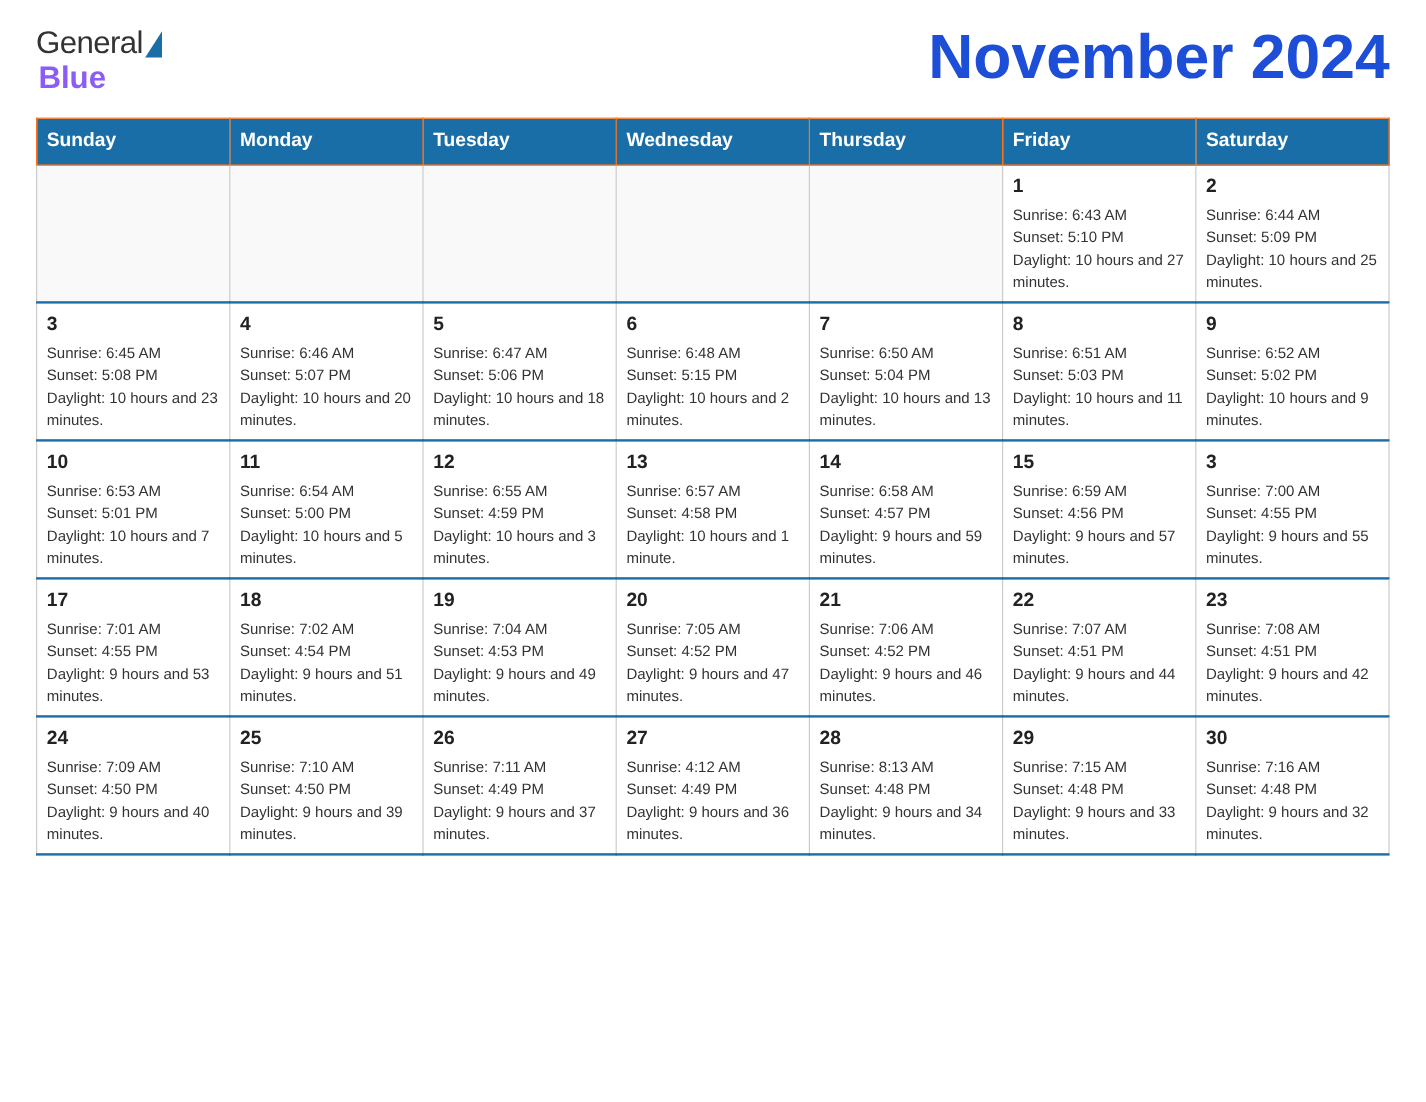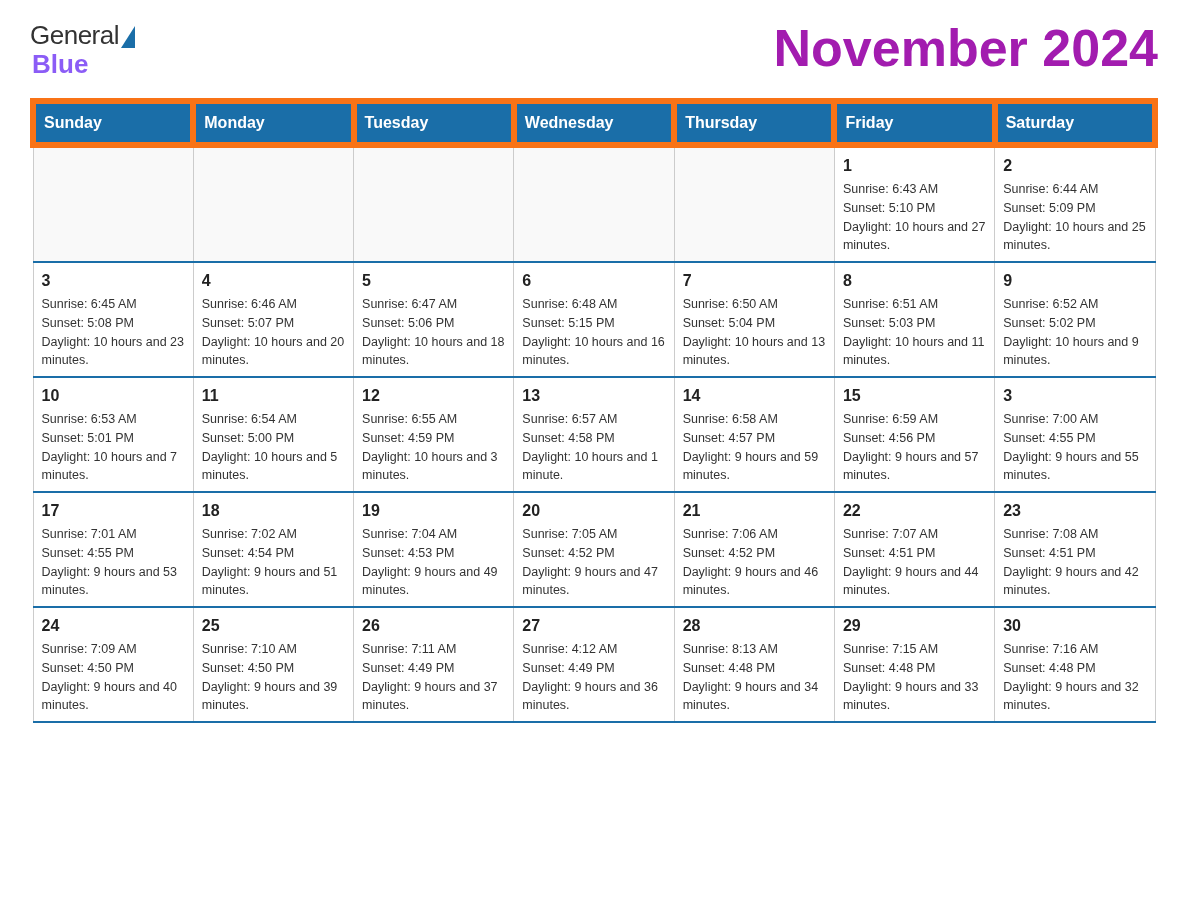--- a/index.html
+++ b/index.html
@@ -46,40 +46,40 @@
       color: #8b5cf6;
       margin-top: -2px;
       margin-left: 2px;
     }
     .title-section {
       text-align: right;
     }
     .month-title {
       font-size: 52px;
       font-weight: bold;
-      color: #a21caf;
+      color: #1d4ed8;
       line-height: 1.1;
     }
     .location {
       font-size: 22px;
       color: #444;
       margin-top: 4px;
     }
     table {
       width: 100%;
       border-collapse: collapse;
     }
     thead th {
       background-color: #1a6ea8;
       color: #fff;
       padding: 10px 8px;
       font-size: 16px;
       font-weight: bold;
       text-align: left;
-      border: 6px solid #f97316;
+      border: 1px solid #f97316;
     }
     tbody td {
       vertical-align: top;
       border: 1px solid #ccc;
       padding: 6px 8px;
       width: 14.28%;
       min-height: 100px;
       font-size: 12.5px;
       color: #333;
       line-height: 1.5;
@@ -133,21 +133,21 @@
         <td class="empty-cell"></td>
         <td class="empty-cell"></td>
         <td class="empty-cell"></td>
         <td><span class="day-number">1</span><span>Sunrise: 6:43 AM</span><br><span>Sunset: 5:10 PM</span><br><span>Daylight: 10 hours and 27 minutes.</span></td>
         <td><span class="day-number">2</span><span>Sunrise: 6:44 AM</span><br><span>Sunset: 5:09 PM</span><br><span>Daylight: 10 hours and 25 minutes.</span></td>
       </tr>
       <tr>
         <td><span class="day-number">3</span><span>Sunrise: 6:45 AM</span><br><span>Sunset: 5:08 PM</span><br><span>Daylight: 10 hours and 23 minutes.</span></td>
         <td><span class="day-number">4</span><span>Sunrise: 6:46 AM</span><br><span>Sunset: 5:07 PM</span><br><span>Daylight: 10 hours and 20 minutes.</span></td>
         <td><span class="day-number">5</span><span>Sunrise: 6:47 AM</span><br><span>Sunset: 5:06 PM</span><br><span>Daylight: 10 hours and 18 minutes.</span></td>
-        <td><span class="day-number">6</span><span>Sunrise: 6:48 AM</span><br><span>Sunset: 5:15 PM</span><br><span>Daylight: 10 hours and 16 minutes.</span></td>
+        <td><span class="day-number">6</span><span>Sunrise: 6:48 AM</span><br><span>Sunset: 5:15 PM</span><br><span>Daylight: 10 hours and 2 minutes.</span></td>
         <td><span class="day-number">7</span><span>Sunrise: 6:50 AM</span><br><span>Sunset: 5:04 PM</span><br><span>Daylight: 10 hours and 13 minutes.</span></td>
         <td><span class="day-number">8</span><span>Sunrise: 6:51 AM</span><br><span>Sunset: 5:03 PM</span><br><span>Daylight: 10 hours and 11 minutes.</span></td>
         <td><span class="day-number">9</span><span>Sunrise: 6:52 AM</span><br><span>Sunset: 5:02 PM</span><br><span>Daylight: 10 hours and 9 minutes.</span></td>
       </tr>
       <tr>
         <td><span class="day-number">10</span><span>Sunrise: 6:53 AM</span><br><span>Sunset: 5:01 PM</span><br><span>Daylight: 10 hours and 7 minutes.</span></td>
         <td><span class="day-number">11</span><span>Sunrise: 6:54 AM</span><br><span>Sunset: 5:00 PM</span><br><span>Daylight: 10 hours and 5 minutes.</span></td>
         <td><span class="day-number">12</span><span>Sunrise: 6:55 AM</span><br><span>Sunset: 4:59 PM</span><br><span>Daylight: 10 hours and 3 minutes.</span></td>
         <td><span class="day-number">13</span><span>Sunrise: 6:57 AM</span><br><span>Sunset: 4:58 PM</span><br><span>Daylight: 10 hours and 1 minute.</span></td>
         <td><span class="day-number">14</span><span>Sunrise: 6:58 AM</span><br><span>Sunset: 4:57 PM</span><br><span>Daylight: 9 hours and 59 minutes.</span></td>

